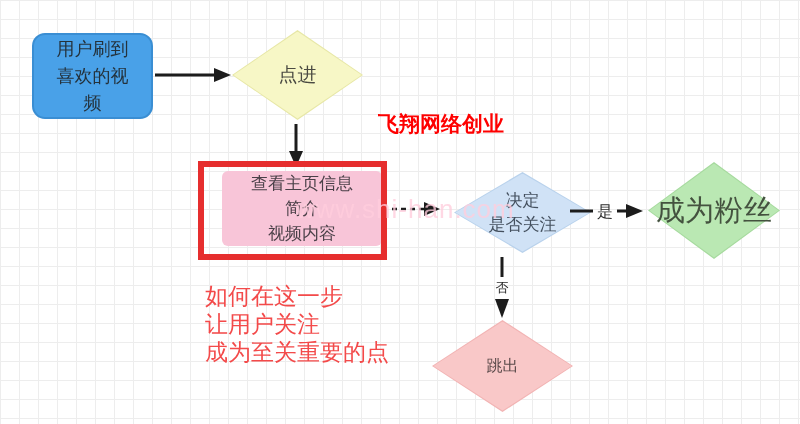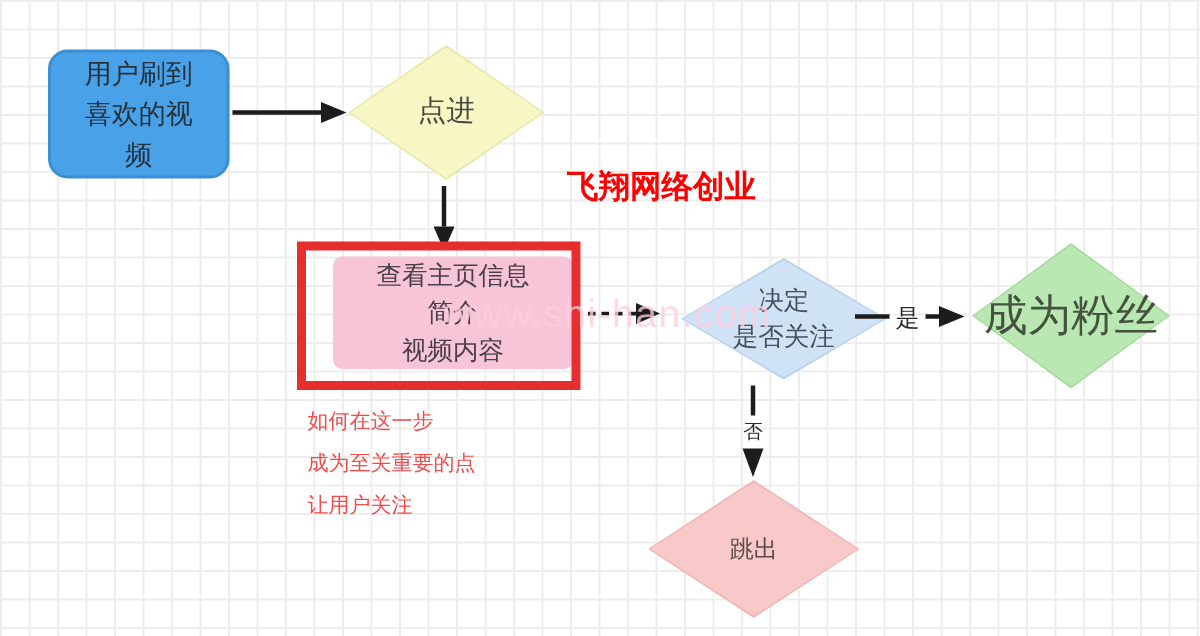--- a/index.html
+++ b/index.html
@@ -56,23 +56,23 @@
     background:#f8c5d8;border-radius:6px;z-index:2;
   }
   .pink-box .node-text{font-size:17px;line-height:25px;color:#4a4048;}
   
   .red-title{
     position:absolute;left:378px;top:110px;z-index:7;
     font-family:"Liberation Sans","DejaVu Sans",sans-serif;
     font-size:21px;font-weight:bold;color:#fe0000;white-space:nowrap;
   }
   .red-note{
-    position:absolute;left:205px;top:266px;z-index:7;
+    position:absolute;left:205px;top:282px;z-index:7;
     font-family:"Liberation Sans","DejaVu Sans",sans-serif;
-    font-size:14px;font-weight:500;line-height:28px;color:#f34a4a;
+    font-size:23px;font-weight:500;line-height:28px;color:#f34a4a;
   }
   .red-note span{display:block;white-space:nowrap;}
   
   .edge-label{position:absolute;z-index:7;color:#2a2a2a;text-align:center;}
   .edge-label.yes{left:595px;top:202px;width:20px;font-size:16px;}
   .edge-label.no{left:494px;top:279px;width:16px;font-size:13px;}
   
   .watermark{
     position:absolute;left:296px;top:194px;z-index:8;pointer-events:none;
     font-family:"Liberation Sans","DejaVu Sans",sans-serif;
@@ -153,19 +153,19 @@
       <span>跳出</span>
     </div>
   </div>
 
   <div class="edge-label yes">是</div>
   <div class="edge-label no">否</div>
 
   <div class="red-title">飞翔网络创业</div>
   <div class="red-note">
     <span>如何在这一步</span>
+    <span>让用户关注</span>
     <span>成为至关重要的点</span>
-    <span>让用户关注</span>
   </div>
 
   <div class="watermark">www.shi-han.com</div>
 
 </div>
 
 </body></html>

